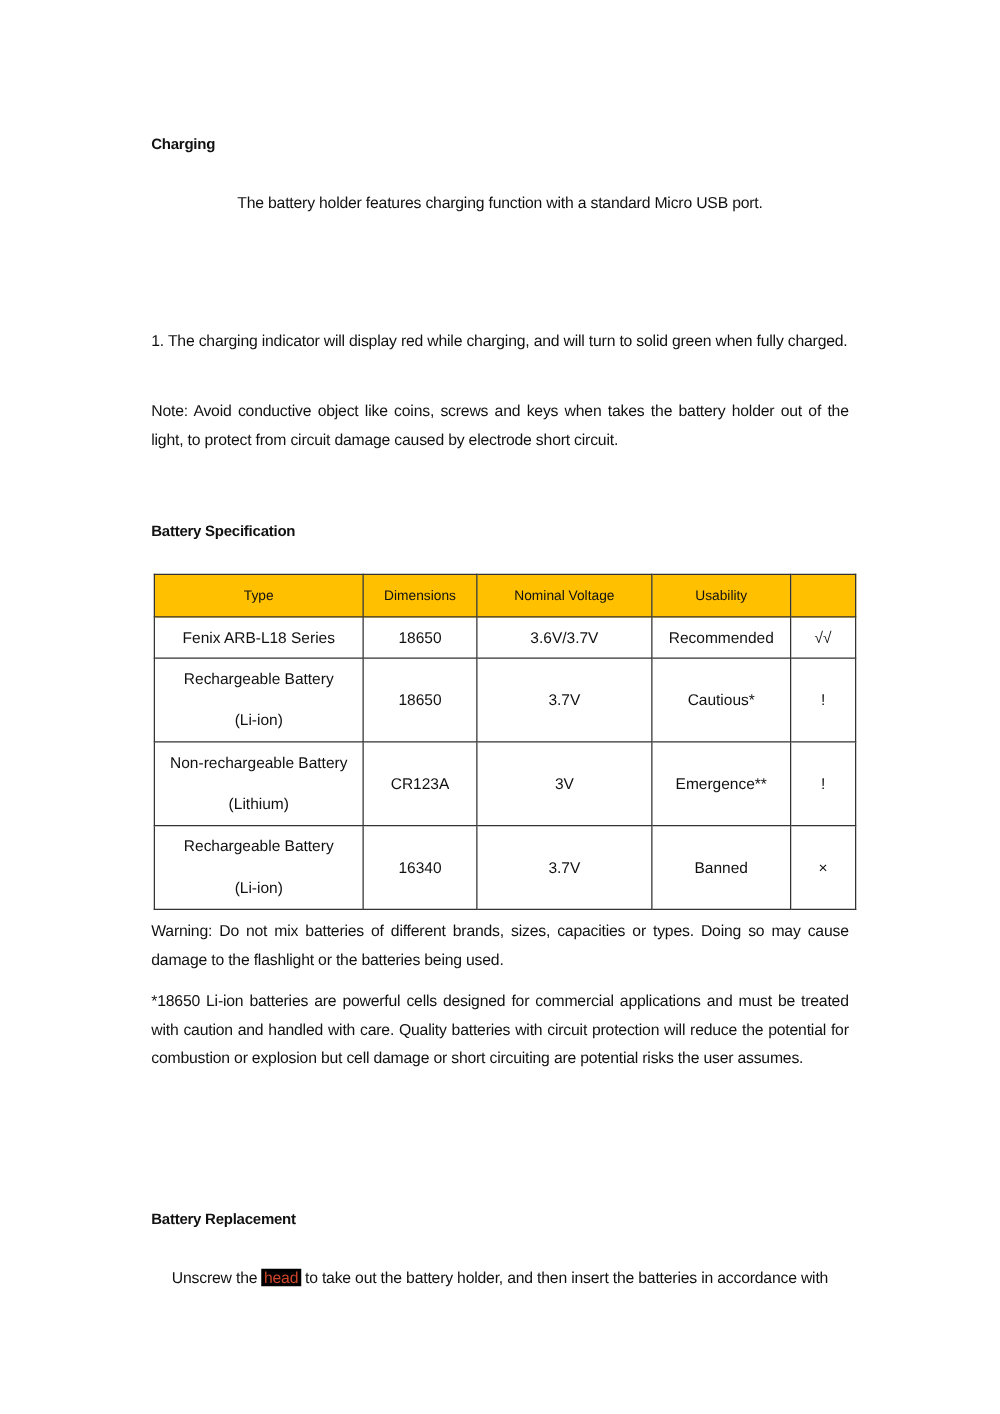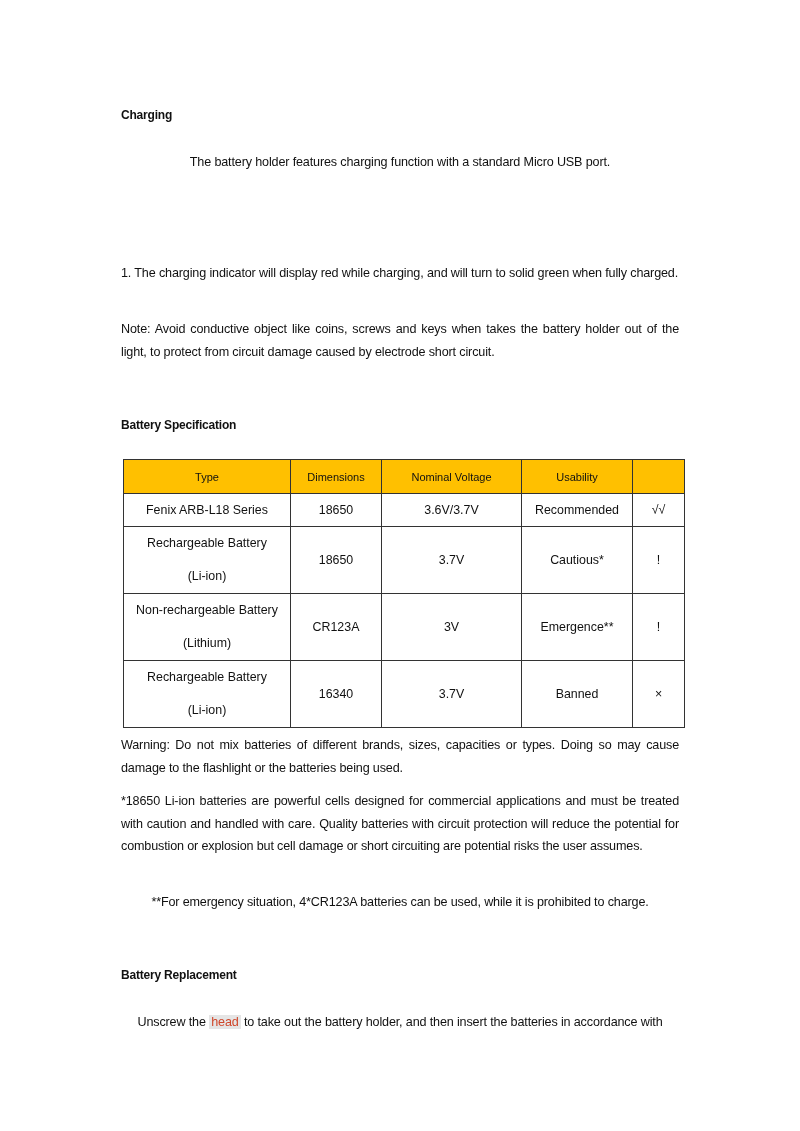--- a/index.html
+++ b/index.html
@@ -34,21 +34,21 @@
       left: 121px;
       width: 558px;
       font-size: 12.6px;
       line-height: 22.5px;
       text-align: justify;
       margin: 0;
       letter-spacing: -0.15px;
     }
     .para.single { text-align: center; }
     .hl {
-      background: #e5e5e5;
+      background: #000000;
       color: #d0462a;
       padding: 0 2px;
     }
     table.spec {
       position: absolute;
       left: 123px;
       top: 459px;
       border-collapse: collapse;
       font-size: 12.4px;
       table-layout: fixed;
@@ -149,19 +149,18 @@
         <td>Banned</td>
         <td>×</td>
       </tr>
     </tbody>
   </table>
 
   <p class="para" style="top:734px;">Warning: Do not mix batteries of different brands, sizes, capacities or types. Doing so may cause damage to the flashlight or the batteries being used.</p>
 
   <p class="para" style="top:790px;">*18650 Li-ion batteries are powerful cells designed for commercial applications and must be treated with caution and handled with care.   Quality batteries with circuit protection will reduce the potential for combustion or explosion but cell damage or short circuiting are potential risks the user assumes.</p>
 
-  <p class="para single" style="top:891px;">**For emergency situation, 4*CR123A batteries can be used, while it is prohibited to charge.</p>
 
   <h2 class="heading" style="top:968px;">Battery Replacement</h2>
 
   <p class="para single" style="top:1011px; white-space:pre;"><span>Unscrew the </span><span class="hl">head</span><span> to take out the battery holder, and then insert the batteries in accordance with</span></p>
 
 </div>
 
 </body></html>

